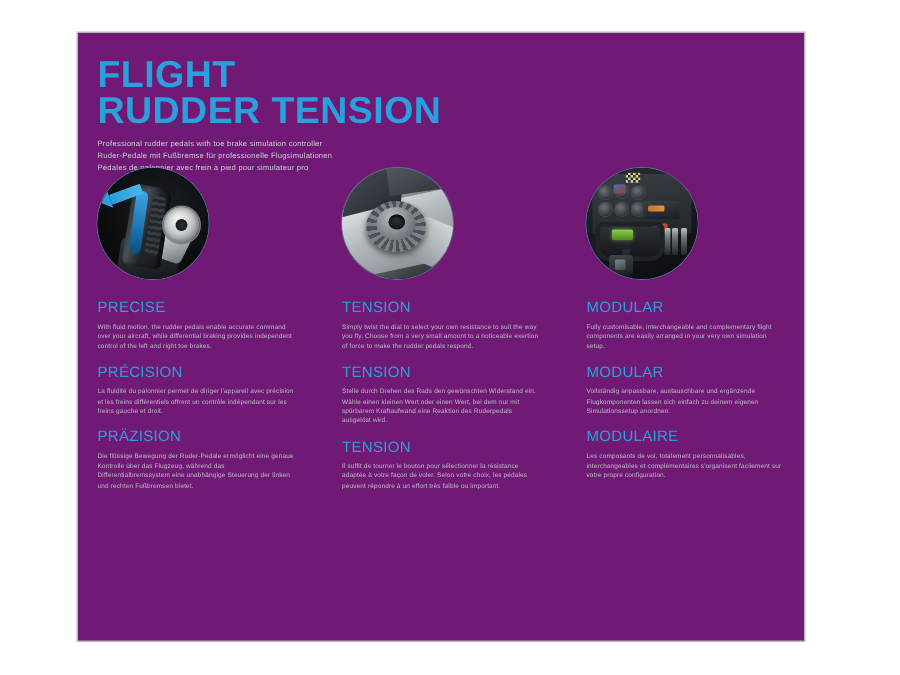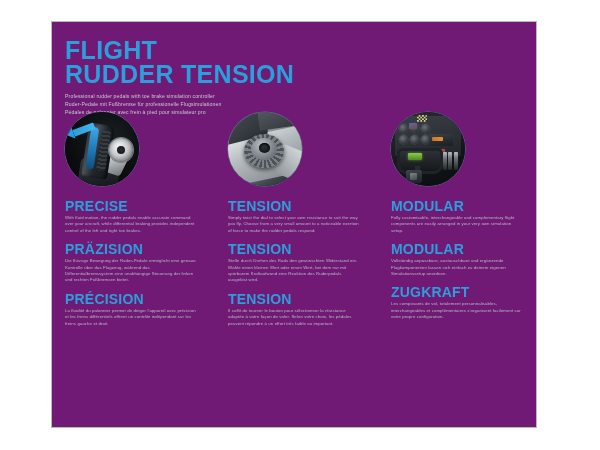--- a/index.html
+++ b/index.html
@@ -80,22 +80,22 @@
     position: absolute;
     inset: 0;
   }
 
   .blocks { }
   .feat-block { margin-bottom: 9px; }
   .feat-block:last-child { margin-bottom: 0; }
 
   .feat-head {
     color: #2b9fdb;
-    font-weight: bold;
-    font-size: 14px;
+    font-weight: normal;
+    font-size: 10px;
     line-height: 12px;
     letter-spacing: 0.2px;
     margin-bottom: 3px;
     white-space: nowrap;
   }
   .feat-body {
     color: #b9bec4;
     font-size: 4.3px;
     line-height: 6.4px;
     letter-spacing: 0.1px;
@@ -380,26 +380,26 @@
           <div class="p1-dial"></div>
           <div class="p1-arrow"></div>
         </div>
       </div>
       <div class="blocks">
         <div class="feat-block">
           <div class="feat-head">PRECISE</div>
           <div class="feat-body">With fluid motion, the rudder pedals enable accurate command over your aircraft, while differential braking provides independent control of the left and right toe brakes.</div>
         </div>
         <div class="feat-block">
+          <div class="feat-head">PRÉCISION</div>
+          <div class="feat-body">La fluidité du palonnier permet de diriger l'appareil avec précision et les freins différentiels offrent un contrôle indépendant sur les freins gauche et droit.</div>
+        </div>
+        <div class="feat-block">
           <div class="feat-head">PRÄZISION</div>
           <div class="feat-body">Die flüssige Bewegung der Ruder-Pedale ermöglicht eine genaue Kontrolle über das Flugzeug, während das Differentialbremssystem eine unabhängige Steuerung der linken und rechten Fußbremsen bietet.</div>
-        </div>
-        <div class="feat-block">
-          <div class="feat-head">PRÉCISION</div>
-          <div class="feat-body">La fluidité du palonnier permet de diriger l'appareil avec précision et les freins différentiels offrent un contrôle indépendant sur les freins gauche et droit.</div>
         </div>
       </div>
     </div>
 
     <div class="column">
       <div class="photo-wrap">
         <div class="scene">
           <div class="p2-bg"></div>
           <div class="p2-plate"></div>
           <div class="p2-dark-tri"></div>
@@ -458,20 +458,20 @@
       <div class="blocks">
         <div class="feat-block">
           <div class="feat-head">MODULAR</div>
           <div class="feat-body">Fully customisable, interchangeable and complementary flight components are easily arranged in your very own simulation setup.</div>
         </div>
         <div class="feat-block">
           <div class="feat-head">MODULAR</div>
           <div class="feat-body">Vollständig anpassbare, austauschbare und ergänzende Flugkomponenten lassen sich einfach zu deinem eigenen Simulationssetup anordnen.</div>
         </div>
         <div class="feat-block">
-          <div class="feat-head">ZUGKRAFT</div>
+          <div class="feat-head">MODULAIRE</div>
           <div class="feat-body">Les composants de vol, totalement personnalisables, interchangeables et complémentaires s'organisent facilement sur votre propre configuration.</div>
         </div>
       </div>
     </div>
 
   </div>
 </div>
 
 </body></html>

